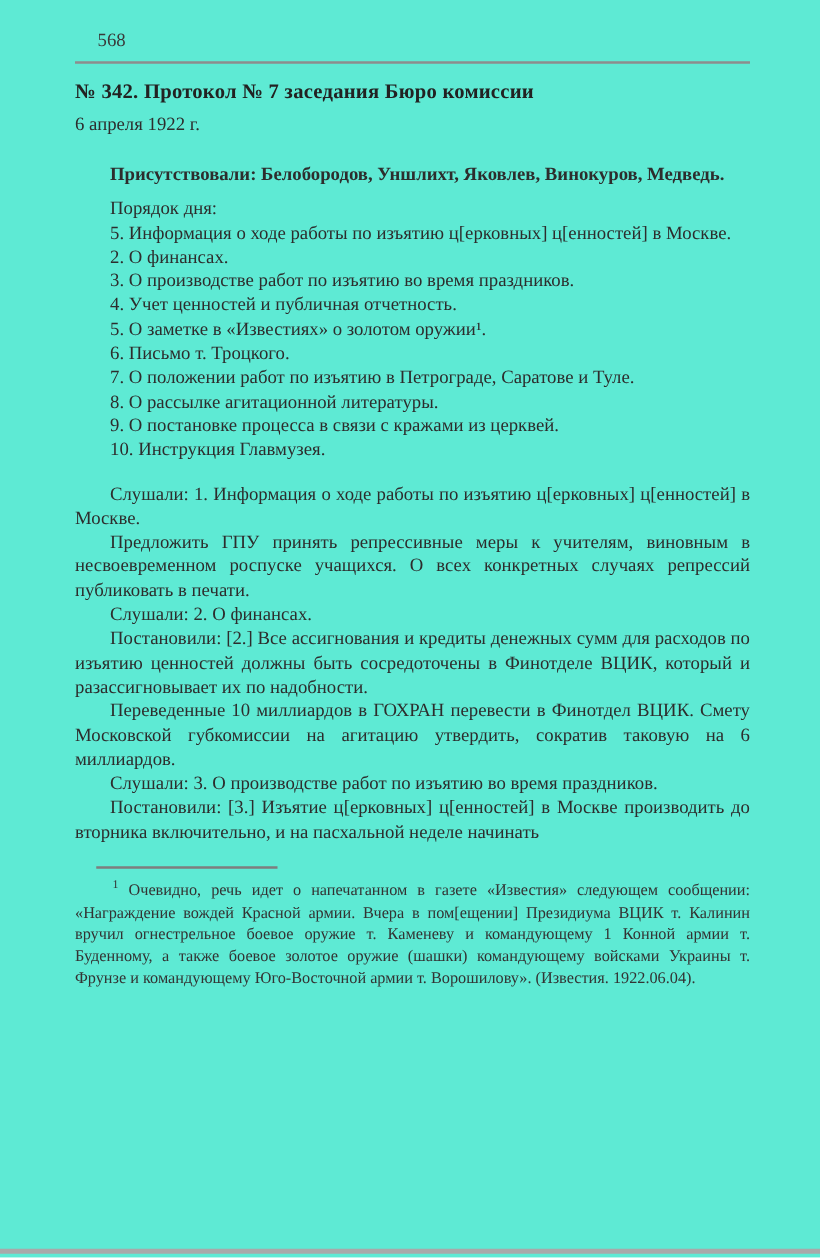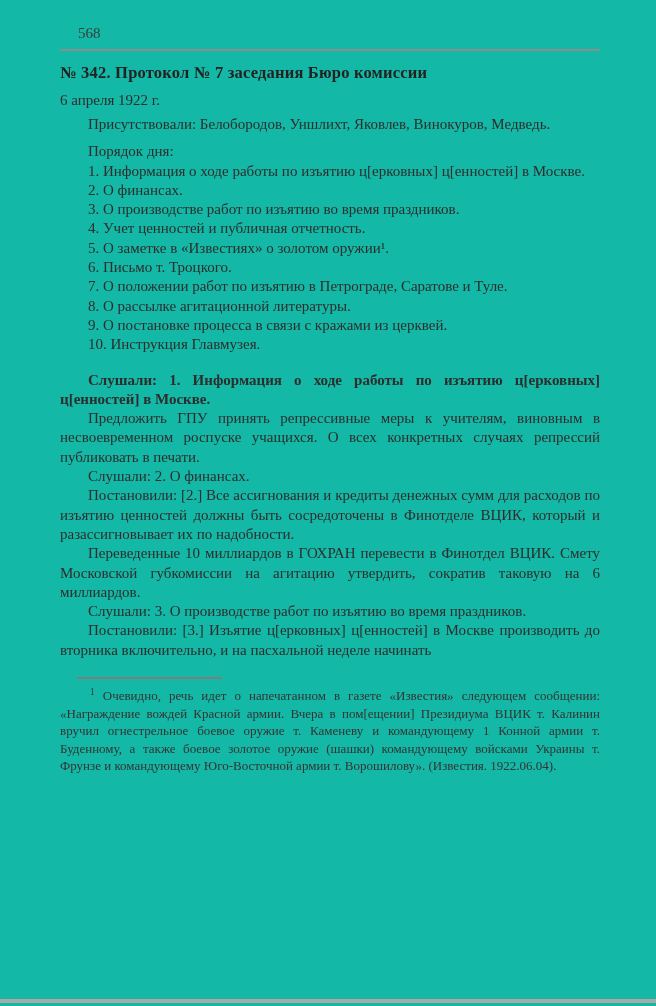--- a/index.html
+++ b/index.html
@@ -4,21 +4,21 @@
 <style>
   html, body {
     margin: 0;
     padding: 0;
     background: #ffffff;
   }
   .page {
     position: relative;
     width: 656px;
     height: 1006px;
-    background: #14b8a6;
+    background: #5eead4;
     overflow: hidden;
     font-family: "Liberation Serif", "DejaVu Serif", serif;
     color: #2d2d2d;
   }
   .content {
     position: absolute;
     left: 60px;
     top: 0;
     width: 540px;
   }
@@ -46,23 +46,23 @@
     line-height: 19px;
     margin-top: 8px;
   }
   .para {
     font-size: 15px;
     line-height: 19.3px;
     text-align: justify;
     text-indent: 28px;
     margin: 0;
   }
-  .attendees { margin-top: 5px; }
+  .attendees { margin-top: 21px; font-weight: bold; }
   .agenda-heading { margin-top: 8px; }
-  .body-start { margin-top: 16px; font-weight: bold; }
+  .body-start { margin-top: 16px; }
   .footnote { margin-top: 17px; }
   .footnote-rule {
     border: 0;
     border-top: 2px solid #7e7e7e;
     width: 145px;
     margin: 0 0 0 17px;
   }
   .footnote-text {
     font-size: 13px;
     line-height: 17.5px;
@@ -93,21 +93,21 @@
     <div class="page-number">568</div>
     <hr class="header-rule">
 
     <h1 class="doc-title">№ 342. Протокол № 7 заседания Бюро комиссии</h1>
 
     <div class="right-line">6 апреля 1922 г.</div>
 
     <p class="para attendees">Присутствовали: Белобородов, Уншлихт, Яковлев, Винокуров, Медведь.</p>
 
     <p class="para agenda-heading">Порядок дня:</p>
-    <p class="para">1. Информация о ходе работы по изъятию ц[ерковных] ц[енностей] в Москве.</p>
+    <p class="para">5. Информация о ходе работы по изъятию ц[ерковных] ц[енностей] в Москве.</p>
     <p class="para">2. О финансах.</p>
     <p class="para">3. О производстве работ по изъятию во время праздников.</p>
     <p class="para">4. Учет ценностей и публичная отчетность.</p>
     <p class="para">5. О заметке в «Известиях» о золотом оружии¹.</p>
     <p class="para">6. Письмо т. Троцкого.</p>
     <p class="para">7. О положении работ по изъятию в Петрограде, Саратове и Туле.</p>
     <p class="para">8. О рассылке агитационной литературы.</p>
     <p class="para">9. О постановке процесса в связи с кражами из церквей.</p>
     <p class="para">10. Инструкция Главмузея.</p>
 

